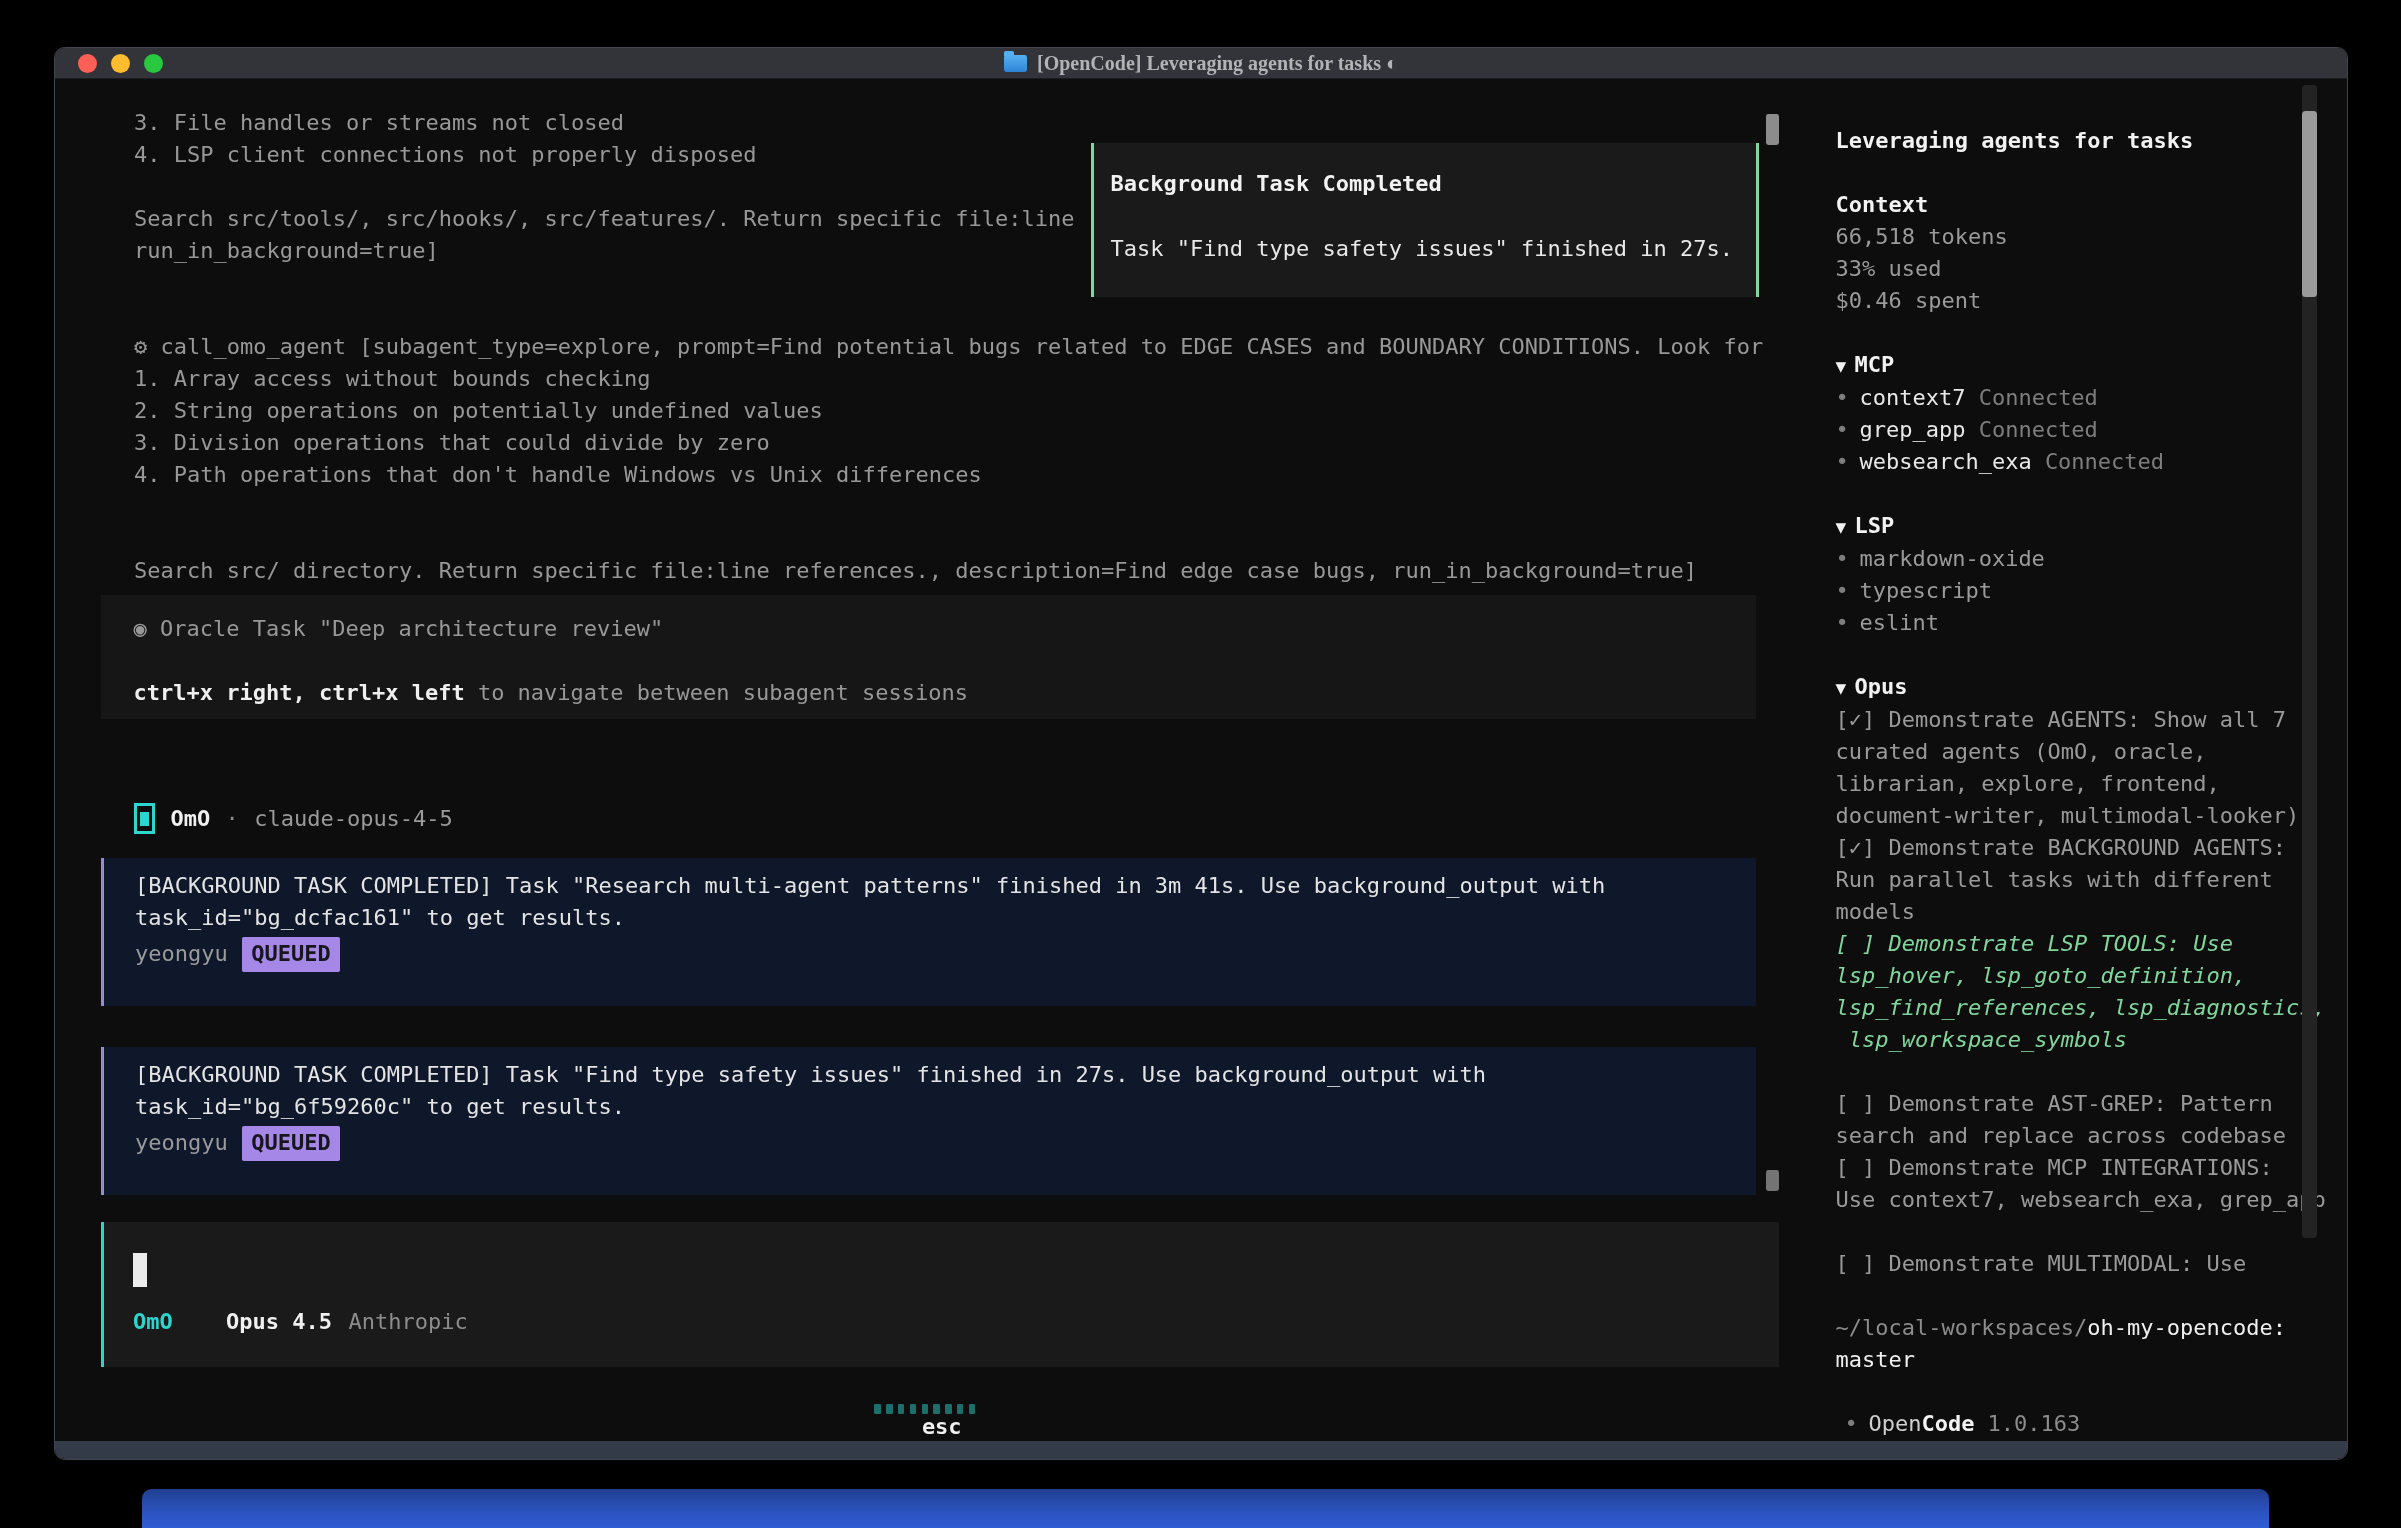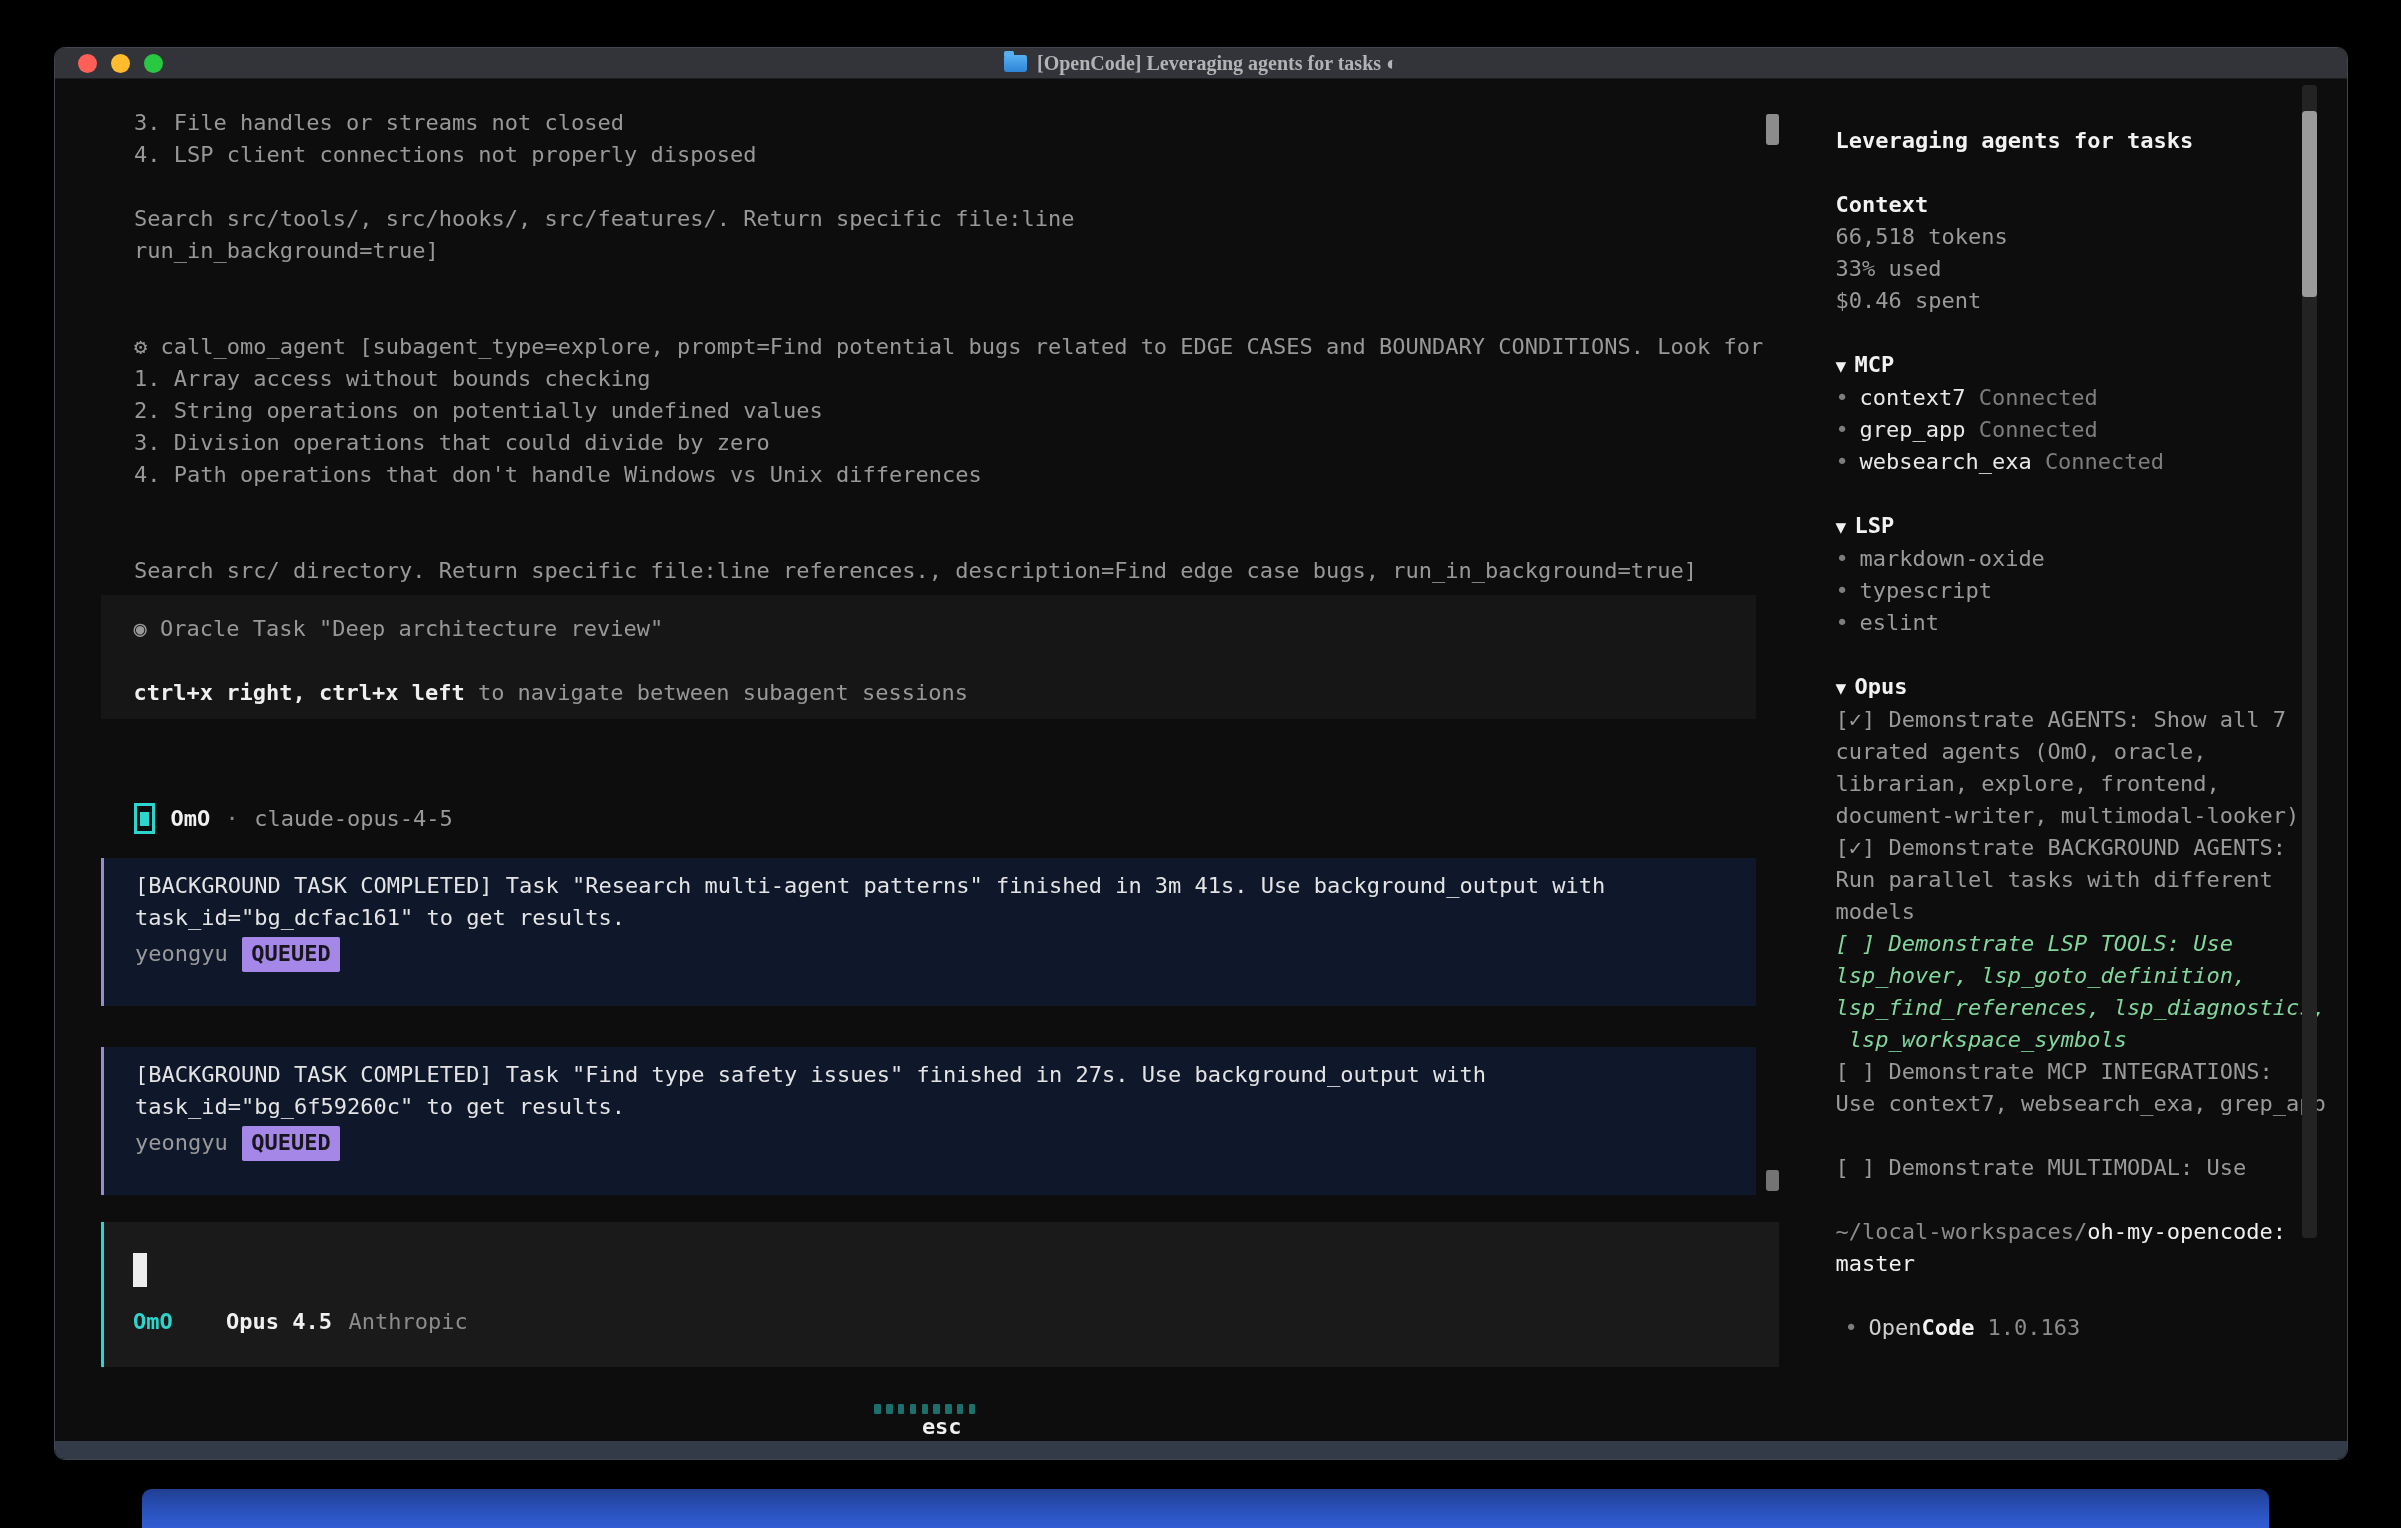--- a/index.html
+++ b/index.html
@@ -145,20 +145,24 @@
 
 ⚙ call_omo_agent [subagent_type=explore, prompt=Find potential bugs related to EDGE CASES and BOUNDARY CONDITIONS. Look for
 1. Array access without bounds checking
 2. String operations on potentially undefined values
 3. Division operations that could divide by zero
 4. Path operations that don't handle Windows vs Unix differences
 
 
 Search src/ directory. Return specific file:line references., description=Find edge case bugs, run_in_background=true]</pre>
 
+        <div class="toast">
+          <div class="toast-title">Background Task Completed</div>
+          <div class="toast-body">Task "Find type safety issues" finished in 27s.</div>
+        </div>
 
         <div class="oracle">
           <div class="oracle-line1 dim"><span class="icon">◉</span> <span>Oracle Task "Deep architecture review"</span></div>
           <div class="oracle-hint"><span class="b">ctrl+x right, ctrl+x left</span><span class="dim"> to navigate between subagent sessions</span></div>
         </div>
 
         <div class="agent-header">
           <span class="agent-icon">
               <span class="inner"></span>
             </span>
@@ -254,20 +258,22 @@
 curated agents (OmO, oracle,
 librarian, explore, frontend,
 document-writer, multimodal-looker)</div>
           <div class="todo done">[✓] Demonstrate BACKGROUND AGENTS:
 Run parallel tasks with different
 models</div>
           <div class="todo active">[ ] Demonstrate LSP TOOLS: Use
 lsp_hover, lsp_goto_definition,
 lsp_find_references, lsp_diagnostics,
  lsp_workspace_symbols</div>
+          <div class="todo pending gap">[ ] Demonstrate AST-GREP: Pattern
+search and replace across codebase</div>
           <div class="todo pending">[ ] Demonstrate MCP INTEGRATIONS:
 Use context7, websearch_exa, grep_app</div>
           <div class="todo pending gap">[ ] Demonstrate MULTIMODAL: Use</div>
         </div>
 
         <div class="sb-sec ws">
           <div><span class="p-dim">~/local-workspaces/</span><span class="p-name">oh-my-opencode:</span></div>
           <div class="branch">master</div>
         </div>
 

